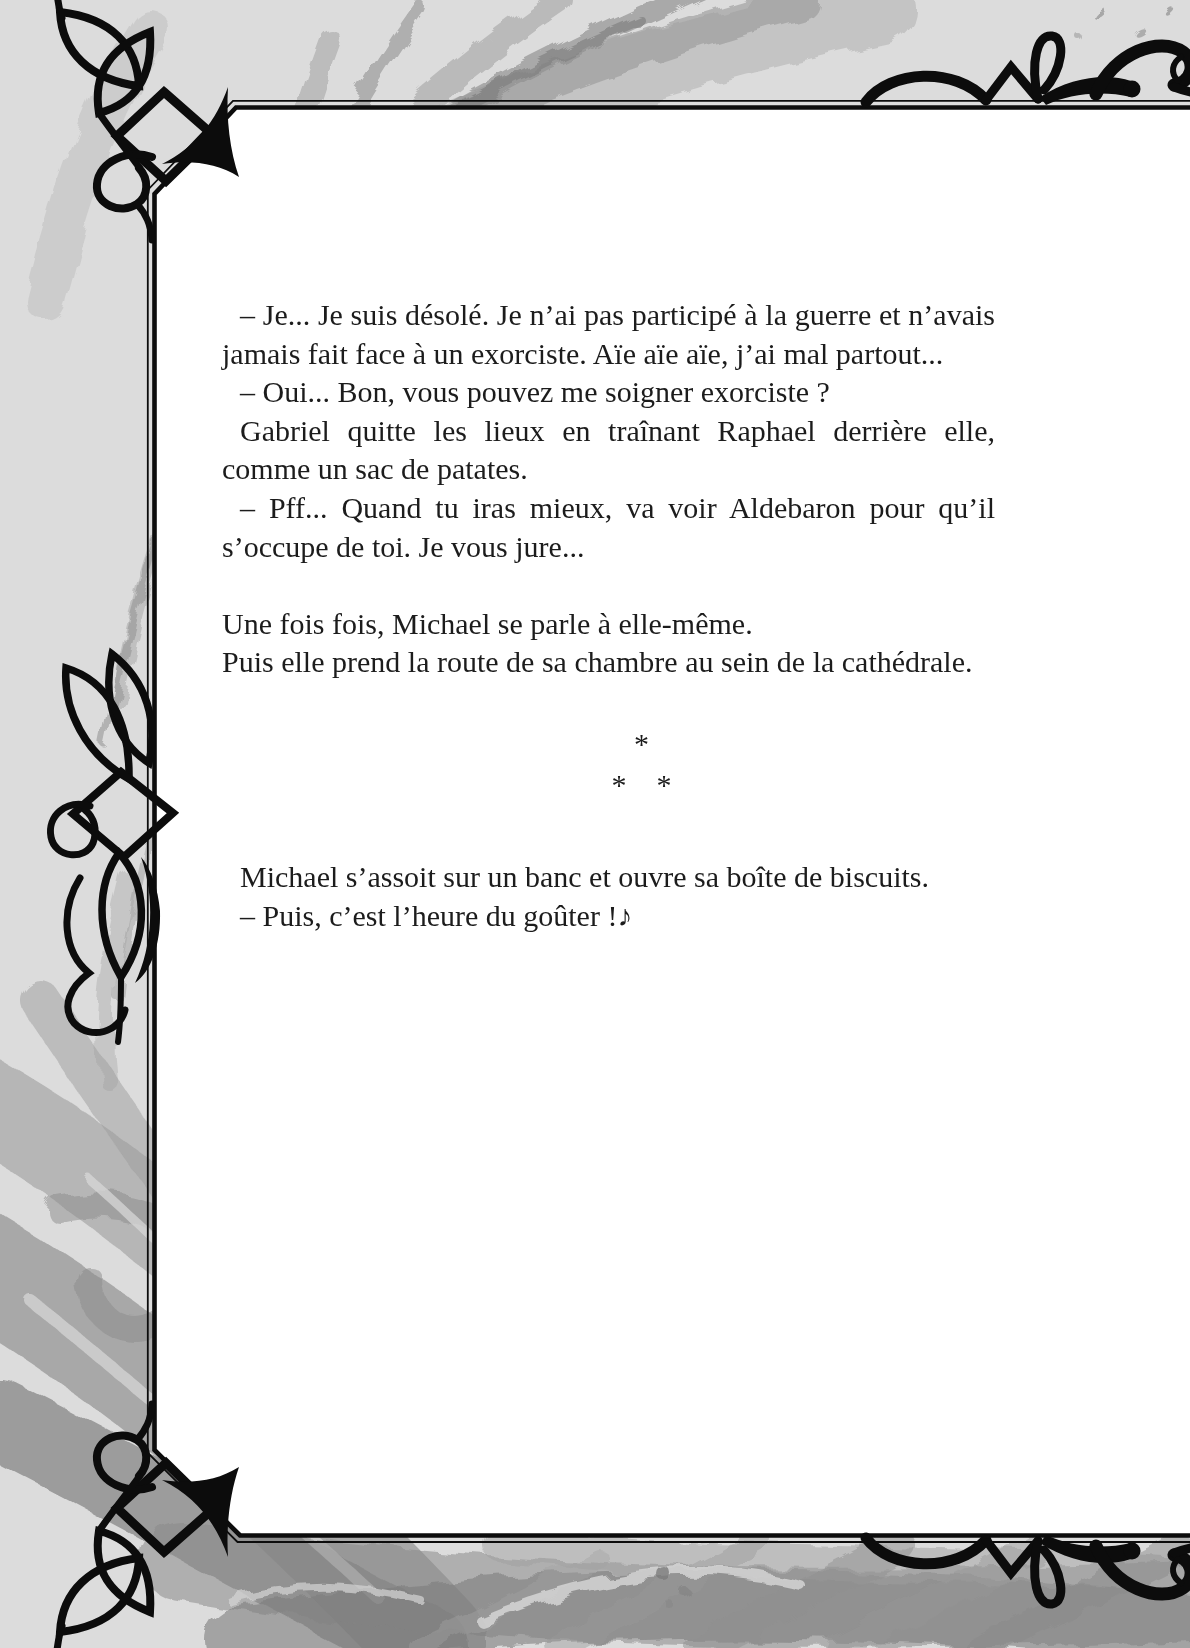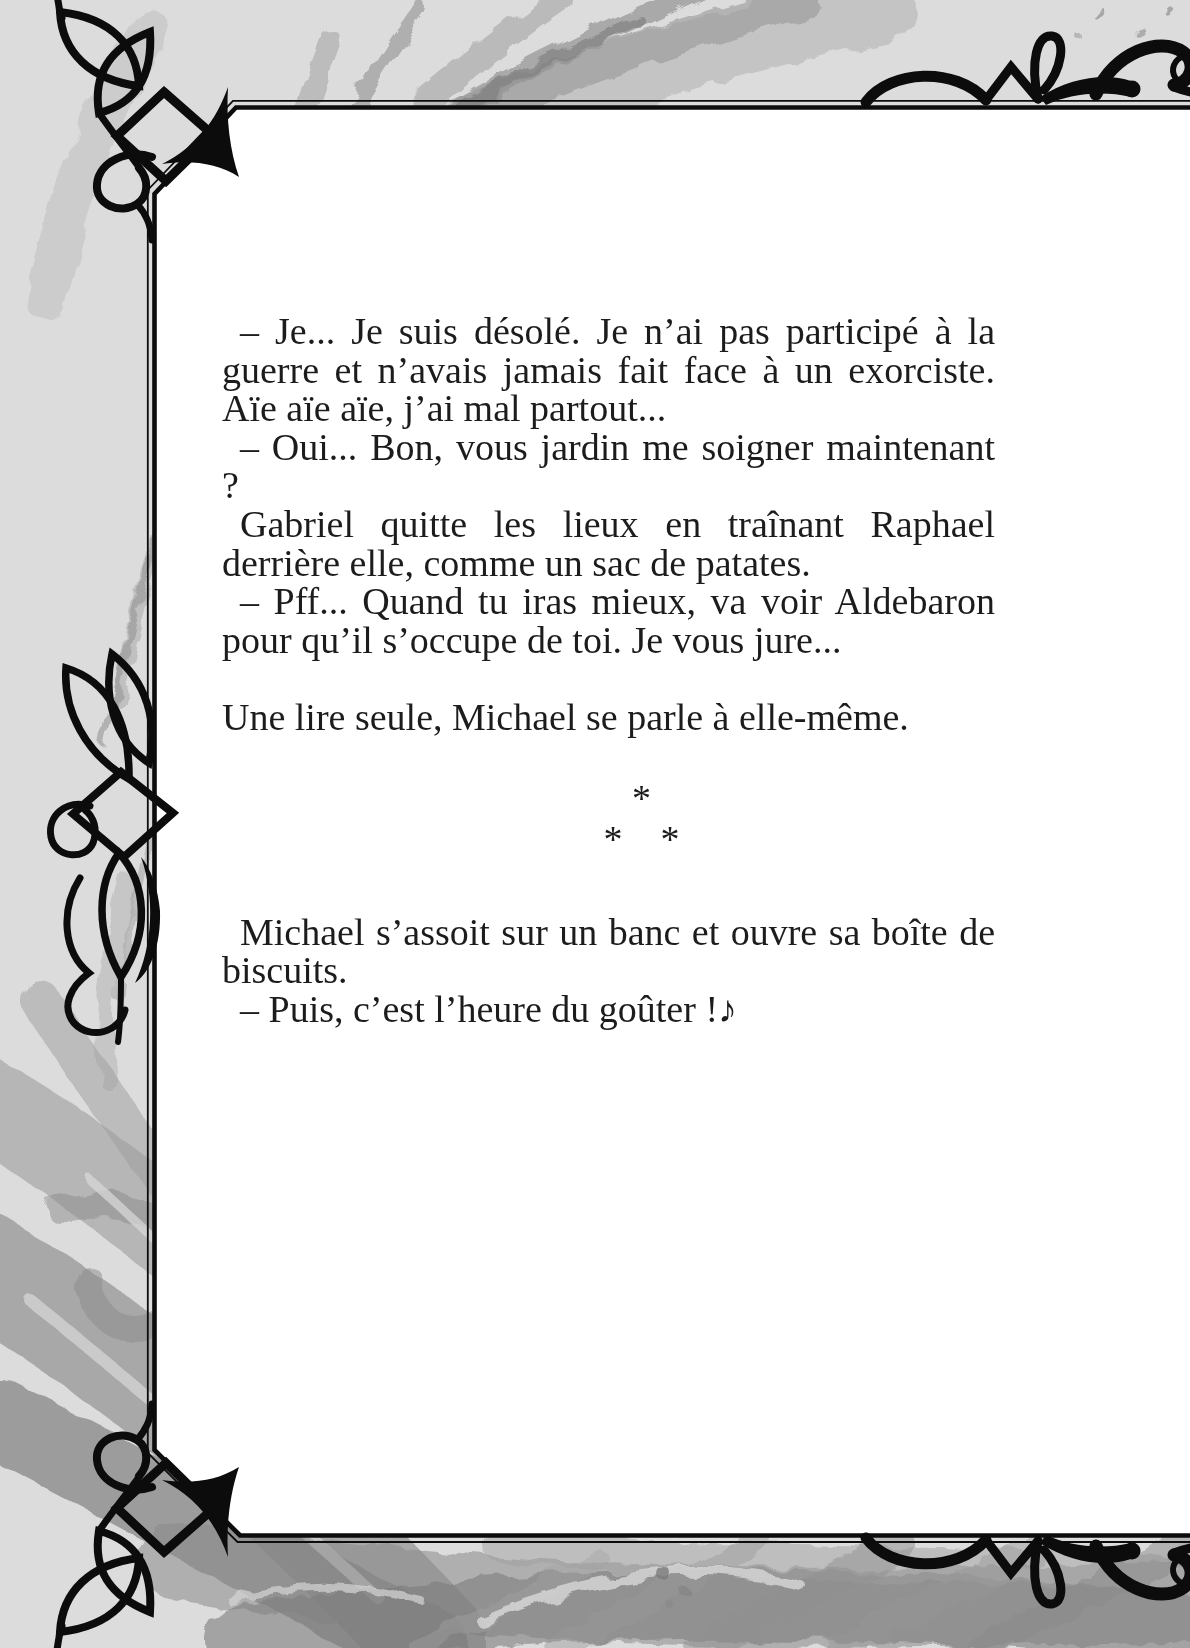--- a/index.html
+++ b/index.html
@@ -3,22 +3,22 @@
 <meta charset="utf-8">
 <style>
   html,body{margin:0;padding:0;background:#bbb;}
   .stage{
     position:relative;width:1190px;height:1648px;overflow:hidden;
     background:#dcdcdc;
     font-family:"Liberation Serif","DejaVu Serif",serif;
   }
   svg.layer{position:absolute;left:0;top:0;width:1190px;height:1648px;display:block;}
   .text-block{
-    position:absolute;left:222px;top:312px;width:773px;
-    font-size:38px;line-height:38.6px;color:#1c1c1c;
+    position:absolute;left:222px;top:296px;width:773px;
+    font-size:30px;line-height:38.6px;color:#1c1c1c;
     text-align:justify;text-rendering:optimizeLegibility;
   }
   .para{margin:0;text-indent:18px;}
   .para.no-indent{text-indent:0;}
   .para.gap-after{margin-bottom:38.6px;}
   .separator{
     text-align:center;margin:41px 0 53px 0;line-height:41px;
     transform:translateX(33px);color:#1c1c1c;
   }
   .separator .sep-line{margin:0;}
@@ -122,24 +122,25 @@
       <path d="M119,853 C147,884 150,933 121,977 C95,932 97,884 119,853 Z" stroke-width="7.5" stroke-linejoin="miter"></path>
       <path d="M80,878 C60,910 63,952 89,973 C70,987 61,1007 74,1023 C91,1041 120,1032 125,1010" stroke-width="7"></path>
       <path d="M141,857 C155,897 153,945 135,983 C151,972 161,944 160,911 C158,888 151,869 141,857 Z" fill="#0c0c0c" stroke="none"></path>
       <path d="M121,977 C121,1000 121,1020 118,1042" stroke-width="6"></path>
     </g>
   </svg>
 
   <div class="text-block">
     <div>
         <p class="para">– Je... Je suis désolé. Je n’ai pas participé à la guerre et n’avais jamais fait face à un exorciste. Aïe aïe aïe, j’ai mal partout...</p>
-        <p class="para">– Oui... Bon, vous jardin me soigner maintenant ?</p>
+        <p class="para">– Oui... Bon, vous pouvez me soigner exorciste ?</p>
         <p class="para">Gabriel quitte les lieux en traînant Raphael derrière elle, comme un sac de patates.</p>
         <p class="para gap-after">– Pff... Quand tu iras mieux, va voir Aldebaron pour qu’il s’occupe de toi. Je vous jure...</p>
-        <p class="para no-indent">Une lire seule, Michael se parle à elle-même.</p>
+        <p class="para no-indent">Une fois fois, Michael se parle à elle-même.</p>
+        <p class="para no-indent">Puis elle prend la route de sa chambre au sein de la cathédrale.</p>
       </div>
     <div class="separator">
       <div class="sep-line">*</div>
       <div class="sep-line">* *</div>
     </div>
     <div>
         <p class="para">Michael s’assoit sur un banc et ouvre sa boîte de biscuits.</p>
         <p class="para">– Puis, c’est l’heure du goûter !♪</p>
       </div>
   </div>

